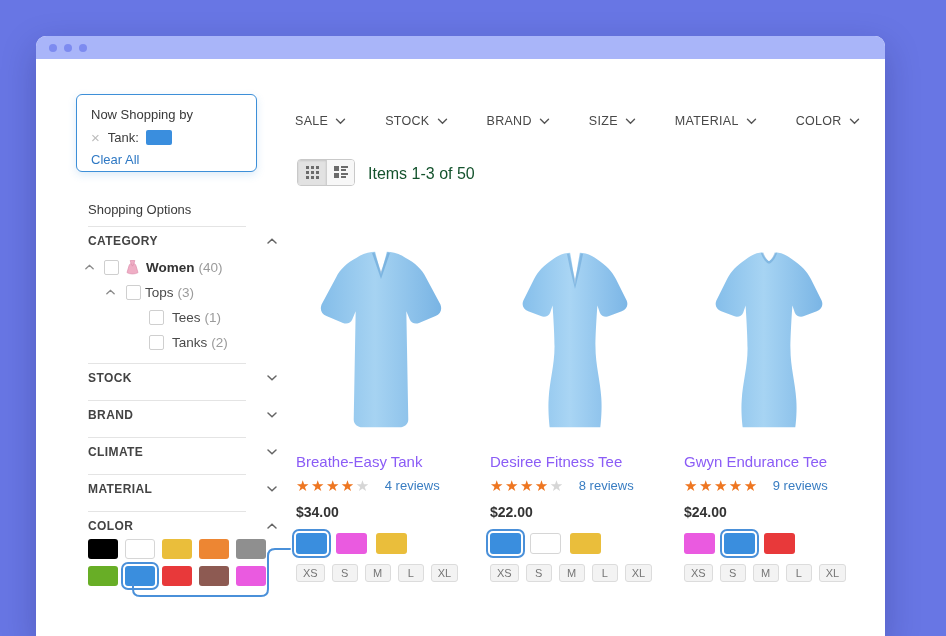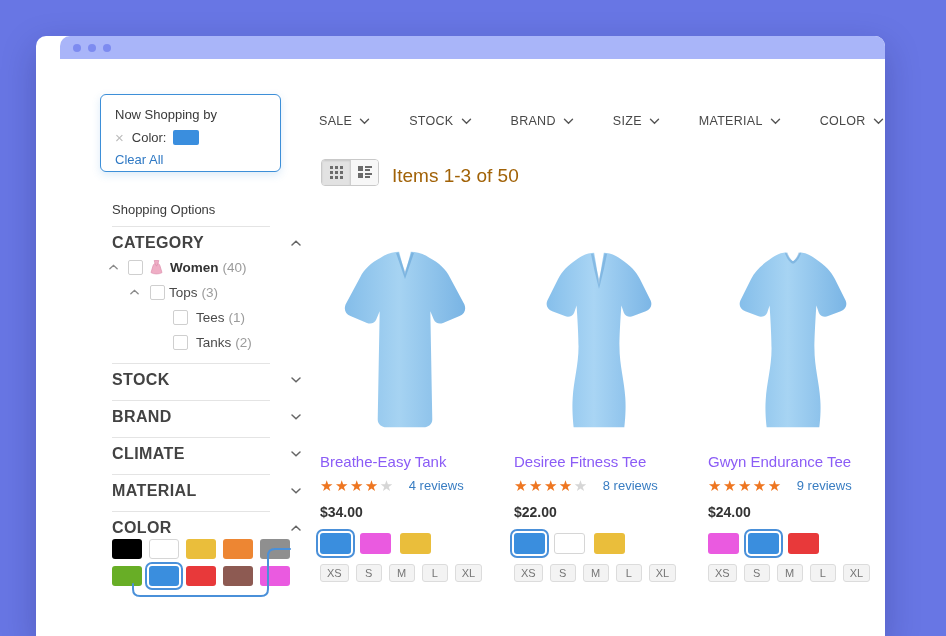--- a/index.html
+++ b/index.html
@@ -1,62 +1,62 @@
 <!DOCTYPE html>
 <html><head>
 <meta charset="utf-8">
 <style>
   * { margin:0; padding:0; box-sizing:border-box; }
   html,body { width:946px; height:636px; overflow:hidden; }
   body { background:#6876e4; font-family:"Liberation Sans","DejaVu Sans",sans-serif; position:relative; }
 
   .window { position:absolute; left:36px; top:36px; width:849px; height:600px;
-            background:#fff; border-radius:10px 10px 0 0; box-shadow:0 12px 34px rgba(20,25,80,.25);padding-left:24px; }
+            background:#fff; border-radius:10px 10px 0 0; box-shadow:0 12px 34px rgba(20,25,80,.25); }
   .titlebar { height:23px; background:#a9b5f9; border-radius:10px 10px 0 0;
               display:flex; align-items:center; padding-left:13px; gap:7px; }
   .tdot { width:8px; height:8px; border-radius:50%; background:#7d8bf0; }
   .content { position:relative; width:100%; height:577px; background:#fff; overflow:hidden; }
 
   
   .now-box { position:absolute; left:40px; top:35px; width:181px; height:78px;
              border:1px solid #3d8fd8; border-radius:6px; background:#fff;
              box-shadow:0 3px 8px rgba(61,143,216,.18); padding:12px 14px; }
   .now-title { font-size:13px; color:#383838; }
   .now-row { display:flex; align-items:center; margin-top:8px; }
   .x-icon { color:#bcbcbc; font-size:15px; line-height:1; cursor:pointer; }
   .now-label { font-size:13px; color:#3c3c3c; margin-left:8px; }
   .now-swatch { width:26px; height:15px; border-radius:2px; margin-left:7px; }
   .clear-all { font-size:13px; color:#2f79c4; margin-top:7px; display:inline-block; text-decoration:none; }
 
   
   .shopping-options { position:absolute; left:52px; top:143px; font-size:13px; color:#3a3a3a; }
   .sep { position:absolute; left:52px; width:158px; height:1px; background:#e4e4e4; }
   .side-head { position:absolute; left:52px; width:190px; display:flex; justify-content:space-between;
-               align-items:center; font-size:16px; font-weight:700; color:#434343; letter-spacing:.4px; cursor:pointer; }
+               align-items:center; font-size:12px; font-weight:700; color:#434343; letter-spacing:.4px; cursor:pointer; }
   .tree-row { position:absolute; height:22px; display:flex; align-items:center; font-size:13.5px; color:#4a4a4a; }
   .tree-row .cnt { color:#9b9b9b; margin-left:4px; }
   .bold-lbl { font-weight:700; color:#333; }
   .cbx { width:15px; height:15px; border:1px solid #cfcfcf; border-radius:2px; background:#fff; display:inline-block; }
   .chev8 { display:inline-block; }
   .color-grid { position:absolute; left:52px; top:480px; width:186px; display:flex; flex-wrap:wrap; gap:7px; }
   .swatch { width:30px; height:20px; border-radius:3px; cursor:pointer; }
   .swatch.white { border:1px solid #d6d6d6; }
   .swatch.selected { outline:2px solid #4a90d9; outline-offset:2px; border-radius:3px; }
 
   
   .filter-bar { position:absolute; left:259px; top:55px; display:flex; gap:39px; align-items:center; }
   .filter-item { display:flex; align-items:center; gap:7px; font-size:12.5px; color:#484848;
                  letter-spacing:.3px; cursor:pointer; }
   .toggle-group { position:absolute; left:261px; top:100px; display:flex; border:1px solid #c9c9c9;
                   border-radius:4px; overflow:hidden; }
   .toggle-btn { width:28px; height:25px; display:flex; align-items:center; justify-content:center;
                 background:#f7f7f7; cursor:pointer; }
   .toggle-btn.active { background:#e2e2e2; box-shadow:inset 0 1px 2px rgba(0,0,0,.12); }
   .toggle-btn + .toggle-btn { border-left:1px solid #cfcfcf; }
-  .items-count { position:absolute; left:332px; top:106px; font-size:19px; color:#a16207; }
+  .items-count { position:absolute; left:332px; top:106px; font-size:16px; color:#14532d; }
 
   
   .card { position:absolute; top:179px; width:170px; }
   .shirt-box { width:170px; height:196px; display:flex; align-items:flex-end; justify-content:center; cursor:pointer; }
   .pname { margin-top:19px; font-size:15px; color:#8b5cf6; cursor:pointer; }
   .rating-row { margin-top:8px; display:flex; align-items:center; }
   .stars { font-size:15px; letter-spacing:1.5px; line-height:1; }
   .star { color:#d6d6d6; }
   .star.filled { color:#ee7621; }
   .reviews { font-size:13px; color:#397dc2; margin-left:14px; text-decoration:none; cursor:pointer; }
@@ -79,21 +79,21 @@
     <span class="tdot"></span>
     <span class="tdot"></span>
     <span class="tdot"></span>
   </div>
   <div class="content">
 
     <div class="now-box">
       <div class="now-title">Now Shopping by</div>
       <div class="now-row">
         <span class="x-icon">×</span>
-        <span class="now-label">Color:</span>
+        <span class="now-label">Tank:</span>
         <span class="now-swatch" style="background: rgb(58, 142, 222);"></span>
       </div>
       <a class="clear-all" href="#">Clear All</a>
     </div>
 
     <div class="shopping-options">Shopping Options</div>
     <div class="sep" style="top:167px"></div>
 
     <div class="side-head" style="top:175px">
       <span>CATEGORY</span>

